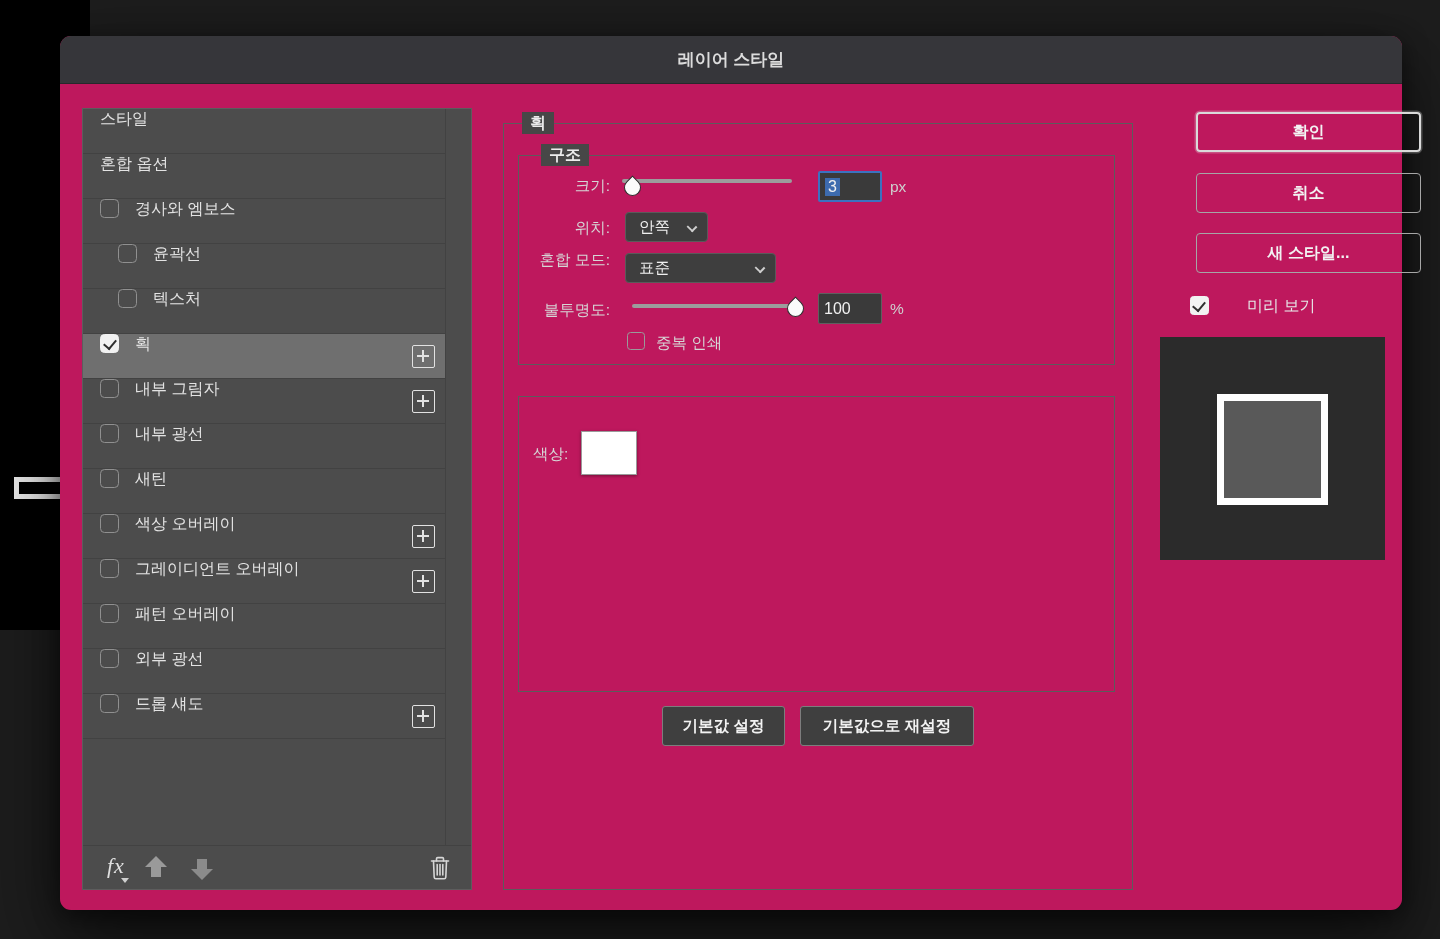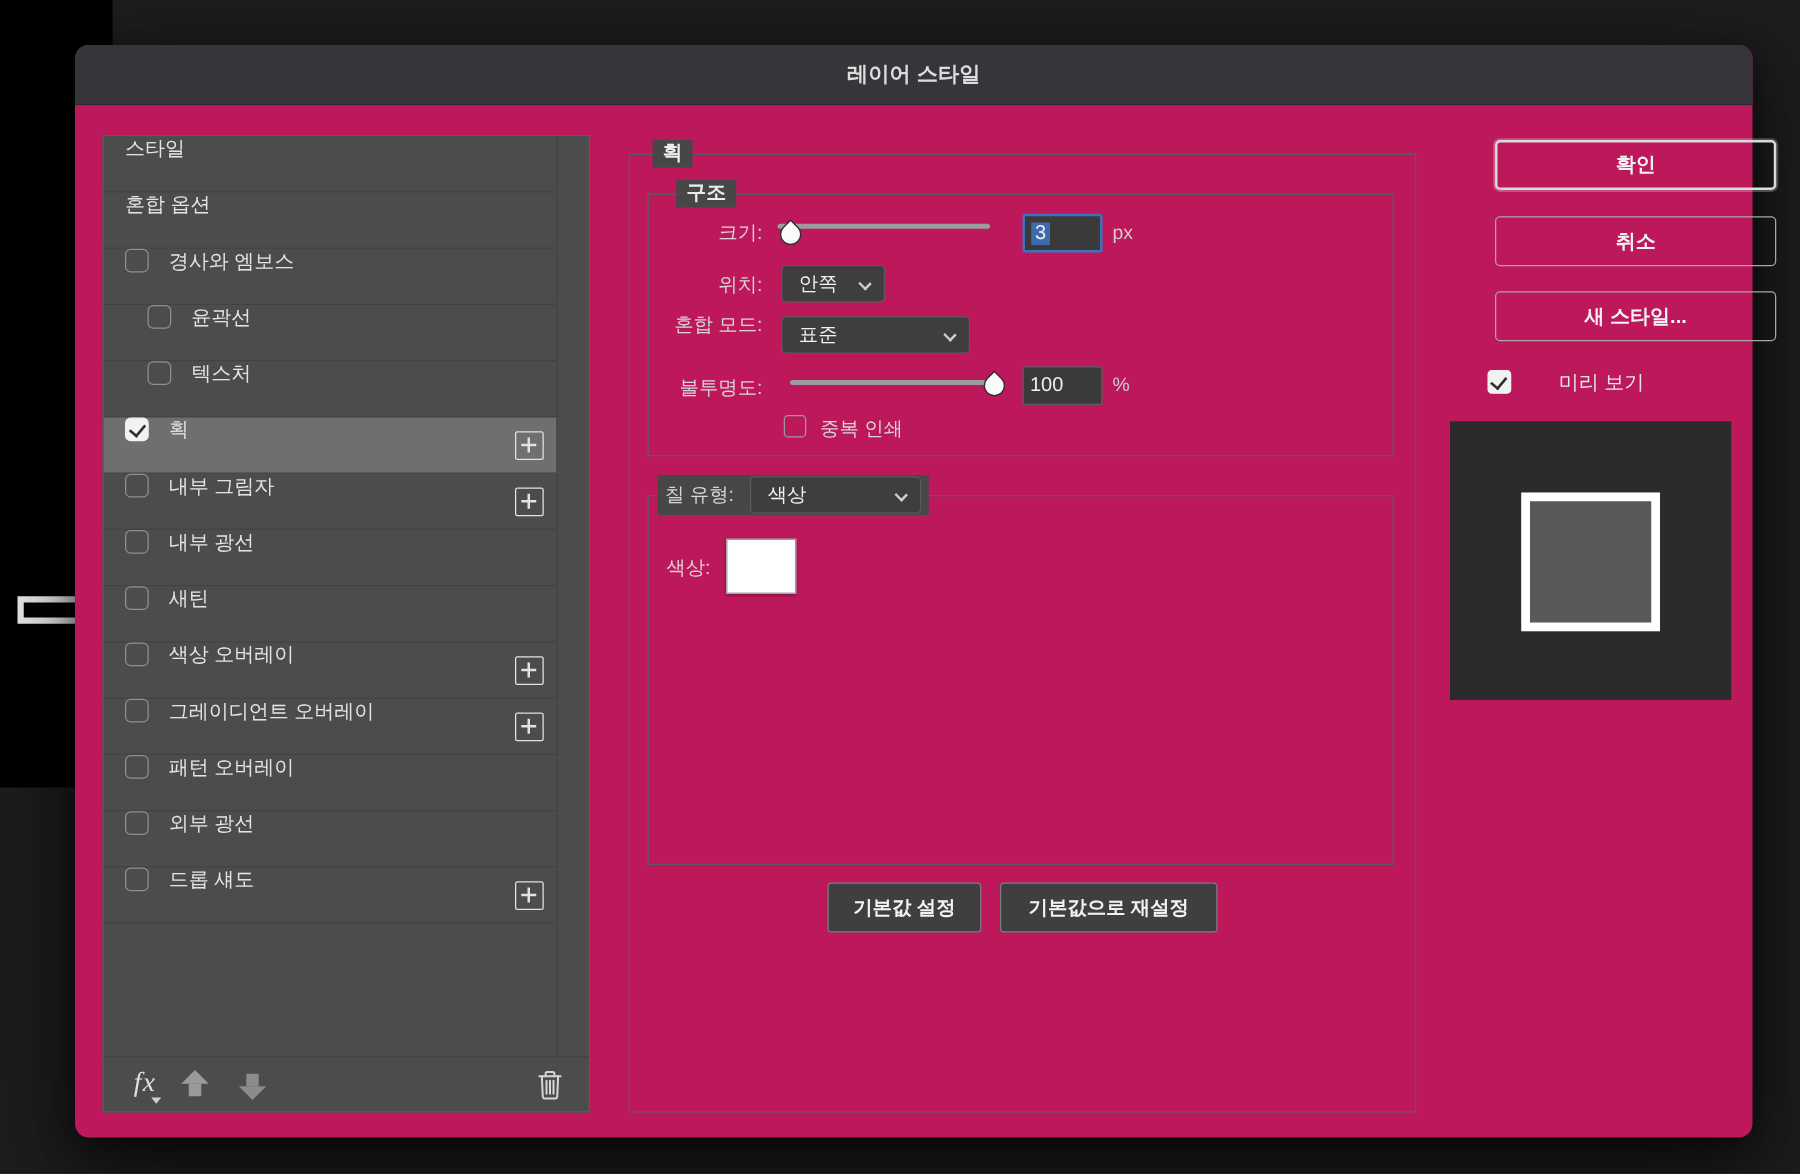--- a/index.html
+++ b/index.html
@@ -269,27 +269,20 @@
   <span class="thumb" style="left:727px; top:264px"></span>
   <span class="numfield" style="left:758px; top:257px">
       <span>100</span>
     </span>
   <span class="unit-label" style="left:830px; top:264px">%</span>
 
   <span class="smallcb" style="left:567px; top:296px"></span>
   <span class="inline-label" style="left:596px; top:297px">중복 인쇄</span>
 
   <div class="fset fs-fill"></div>
-  <div class="fill-legend-group">
-    <span style="font-size:15.5px; color:#d6d6d6">칠 유형:</span>
-    <span class="dropdown" style="position:relative; width:137px; top:0; left:0">
-      <span>색상</span>
-      <span class="chev"></span>
-    </span>
-  </div>
   <span class="inline-label" style="left:473px; top:408px">색상:</span>
   <span class="swatch" style="background-color: rgb(255, 255, 255);"></span>
 
   <div class="defbtn" style="left:602px; top:670px; width:123px">
     <span>기본값 설정</span>
   </div>
   <div class="defbtn" style="left:740px; top:670px; width:174px">
     <span>기본값으로 재설정</span>
   </div>
 

